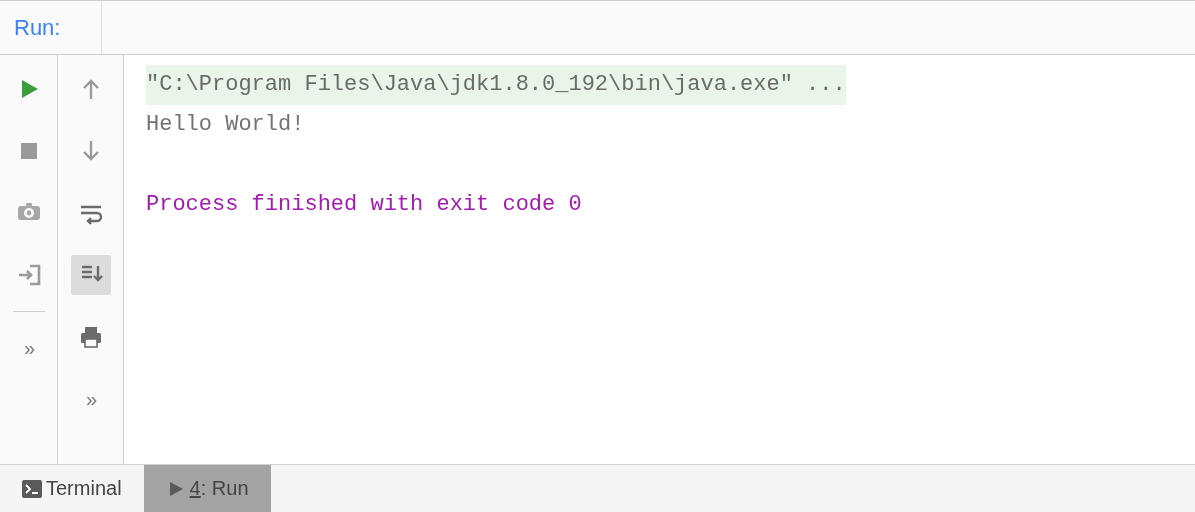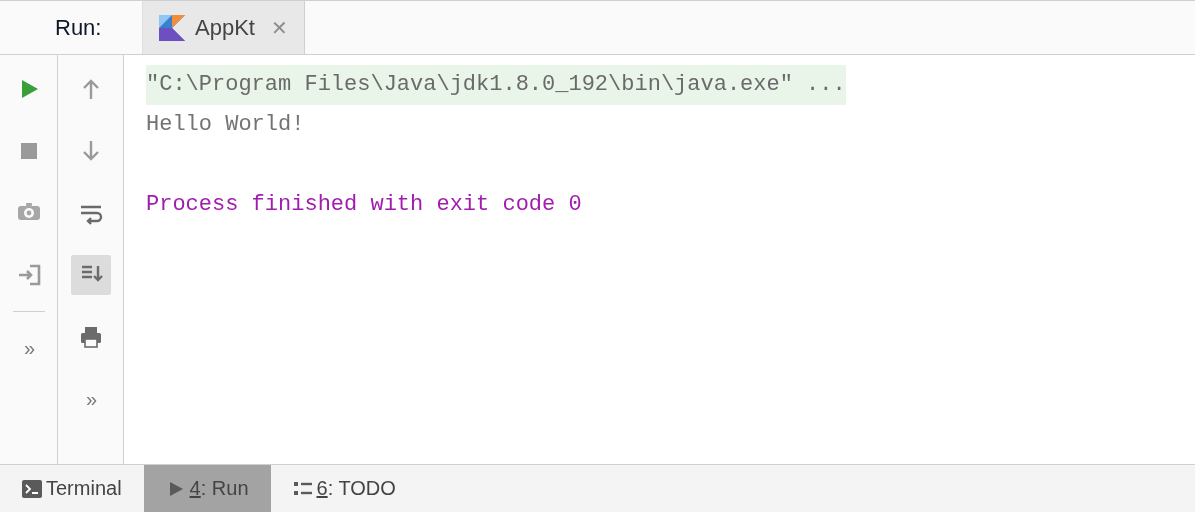--- a/index.html
+++ b/index.html
@@ -24,23 +24,22 @@
     height: 54px;
     background: #fafafa;
     border-bottom: 1px solid #d0d0d0;
   }
   .tabbar .runlabel {
     width: 102px;
     display: flex;
     align-items: center;
     padding-left: 14px;
     font-size: 22px;
-    color: #0f172a;
+    color: #3b82f6;
     border-right: 1px solid #e0e0e0;
-    margin-left: 41px;
   }
   .tab {
     display: flex;
     align-items: center;
     background: #e8e8e8;
     padding: 0 16px;
     gap: 10px;
     border-right: 1px solid #d0d0d0;
     cursor: default;
   }
@@ -143,32 +142,20 @@
     display: inline-flex; align-items: center; justify-content: center;
   }
 </style>
 </head>
 <body>
 
 <div class="root">
 
   <div class="tabbar">
     <div class="runlabel">Run:</div>
-    <div class="tab">
-      <span class="kotlin-icon">
-        <svg viewBox="0 0 32 32" width="26" height="26">
-          <polygon points="0,0 32,0 16,16 32,32 0,32" fill="#3b7fd1"></polygon>
-          <polygon points="0,0 16,0 0,16" fill="#8fc6f3"></polygon>
-          <polygon points="16,16 32,0 32,0 16,0" fill="#f28b3b"></polygon>
-          <polygon points="16,16 32,32 0,32 0,16" fill="#6d4fc1"></polygon>
-        </svg>
-      </span>
-      <span class="tab-label">AppKt</span>
-      <span class="tab-close">✕</span>
-    </div>
   </div>
 
   <div class="main">
 
     <div class="col left">
       <div class="tool-btn">
         <svg width="24" height="24" viewBox="0 0 24 24">
             <polygon points="5,3 21,12 5,21" fill="#3a9e3a"></polygon>
           </svg>
       </div>
@@ -244,25 +231,14 @@
       <span>Terminal</span>
     </div>
     <div class="bbtn active">
       <span class="bicon">
         <svg width="18" height="18" viewBox="0 0 18 18">
             <polygon points="3,2 16,9 3,16" fill="#5a5a5a"></polygon>
           </svg>
       </span>
       <span><span class="u">4</span><span>: Run</span></span>
     </div>
-    <div class="bbtn">
-      <span class="bicon">
-        <svg width="20" height="16" viewBox="0 0 20 16">
-          <rect x="1" y="1" width="4" height="4" fill="#5a5a5a"></rect>
-            <path d="M8 3 h11" stroke="#5a5a5a" stroke-width="2.4"></path>
-          <rect x="1" y="10" width="4" height="4" fill="#5a5a5a"></rect>
-            <path d="M8 12 h11" stroke="#5a5a5a" stroke-width="2.4"></path>
-        </svg>
-      </span>
-      <span><span class="u">6</span><span>: TODO</span></span>
-    </div>
   </div>
 </div>
 
 </body></html>

